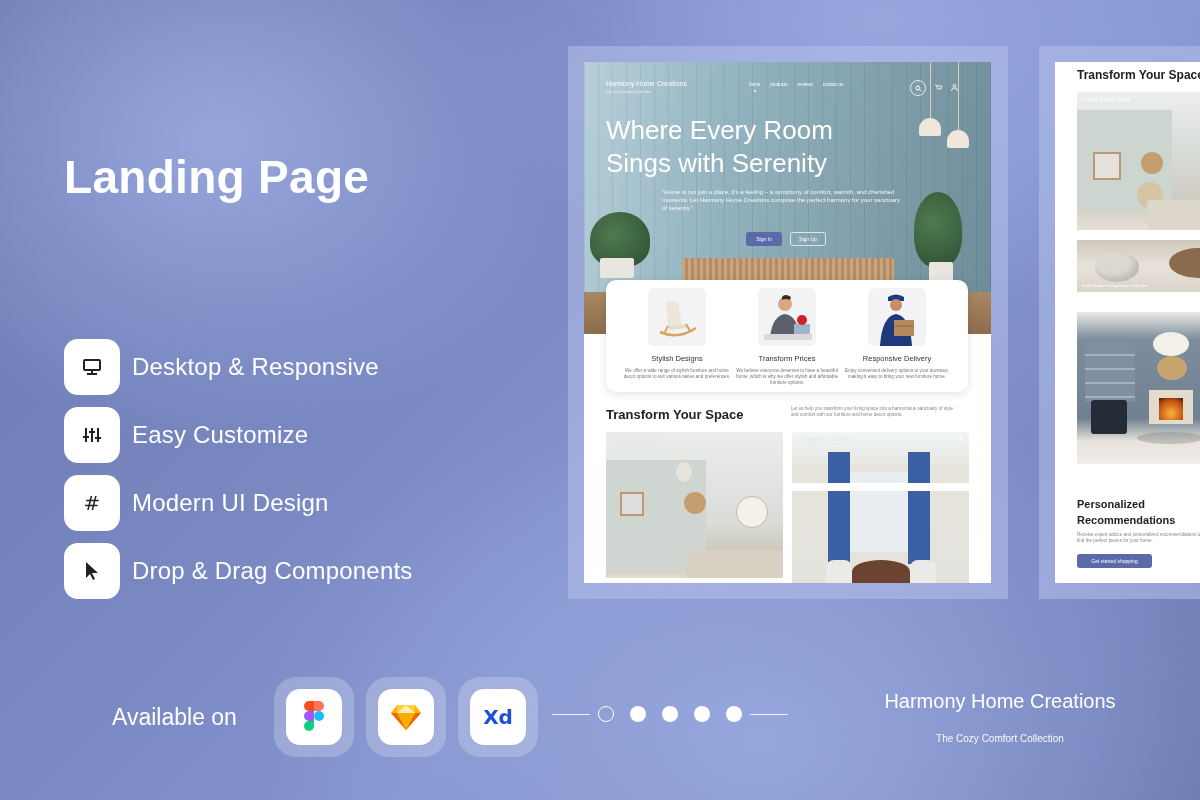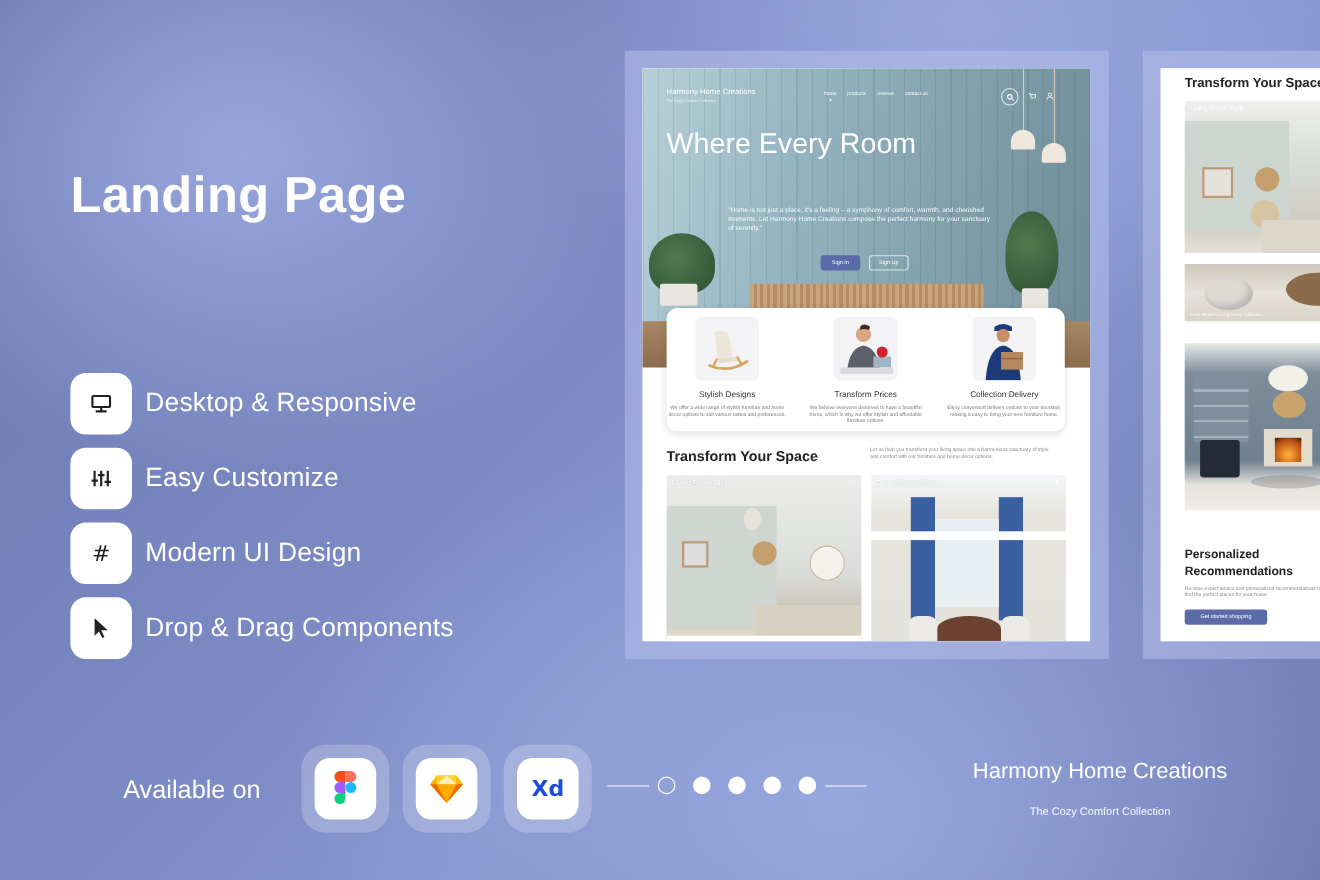--- a/index.html
+++ b/index.html
@@ -66,21 +66,21 @@
   .p1-icons { position: absolute; left: 326px; top: 18px; display: flex; align-items: center; gap: 9px; color: #fff; font-size: 6px; }
   .p1-search { width: 16px; height: 16px; border: 1px solid rgba(255,255,255,0.8); border-radius: 50%; display: flex; align-items: center; justify-content: center; font-size: 6px; }
 
   .p1-h1 { position: absolute; left: 22px; top: 52px; width: 300px; color: #fff; font-size: 26px; line-height: 33px; }
   .p1-quote { position: absolute; left: 78px; top: 126px; width: 240px; color: #fff; font-size: 6px; line-height: 8px; opacity: 0.92; }
   .p1-btns { position: absolute; left: 162px; top: 170px; display: flex; gap: 8px; }
   .p1-btn { width: 36px; height: 14px; border-radius: 3px; font-size: 5px; display: flex; align-items: center; justify-content: center; color: #fff; }
   .p1-btn.primary { background: #5b6aa8; }
   .p1-btn.ghost { border: 0.5px solid rgba(255,255,255,0.7); }
 
-  .p1-cards { position: absolute; left: 22px; top: 218px; width: 362px; height: 112px; background: #fff; border-radius: 10px; box-shadow: 0 2px 8px rgba(0,0,0,0.12); display: flex; justify-content: space-between; padding-top: 8px; }
+  .p1-cards { position: absolute; left: 22px; top: 218px; width: 362px; height: 112px; background: #fff; border-radius: 10px; box-shadow: 0 2px 8px rgba(0,0,0,0.12); display: flex; justify-content: center; padding-top: 8px; }
   .p1-card { width: 110px; text-align: center; }
   .p1-card-img { width: 58px; height: 58px; margin: 0 auto; background: #f3f3f6; border-radius: 6px; position: relative; overflow: hidden; }
   .p1-card-title { font-size: 7.5px; color: #333; margin-top: 8px; }
   .p1-card-text { font-size: 4.6px; line-height: 6px; color: #777; margin-top: 5px; }
 
   .p1-transform { position: absolute; left: 22px; top: 345px; font-size: 13px; color: #222; font-weight: 700; }
   .p1-transform-text { position: absolute; left: 207px; top: 344px; width: 170px; font-size: 4.6px; line-height: 6px; color: #888; }
   .p1-room { position: absolute; top: 370px; width: 177px; height: 151px; overflow: hidden; }
   .p1-room-label { position: absolute; left: 5px; top: 4px; font-size: 6.5px; color: #fff; text-shadow: 0 0 2px rgba(0,0,0,0.2); }
   .p1-room-heart { position: absolute; right: 6px; top: 3px; font-size: 7px; color: #fff; }
@@ -229,20 +229,21 @@
     <div>
       <svg width="7" height="7" viewBox="0 0 7 7">
           <circle cx="3.5" cy="2" r="1.5" fill="none" stroke="#fff" stroke-width="0.8"></circle>
           <path d="M0.5 7 A3 3 0 0 1 6.5 7" fill="none" stroke="#fff" stroke-width="0.8"></path>
         </svg>
     </div>
   </div>
 
   <div class="p1-h1">
     <div>Where Every Room</div>
+    <div>Sings with Serenity</div>
   </div>
   <div class="p1-quote">"Home is not just a place, it's a feeling – a symphony of comfort, warmth, and cherished moments. Let Harmony Home Creations compose the perfect harmony for your sanctuary of serenity."</div>
   <div class="p1-btns">
     <div class="p1-btn primary">Sign In</div>
     <div class="p1-btn ghost">Sign Up</div>
   </div>
 
   <div class="p1-cards">
     <div class="p1-card">
       <div class="p1-card-img">
@@ -274,21 +275,21 @@
     <div class="p1-card">
       <div class="p1-card-img">
         <svg width="58" height="58" viewBox="0 0 58 58">
             <path d="M20 9 Q28 4 36 9 L36 13 L20 13 Z" fill="#1d3a7a"></path>
             <circle cx="28" cy="17" r="6" fill="#c98d68"></circle>
             <path d="M12 58 Q14 28 28 26 Q42 28 44 58 Z" fill="#1d3a7a"></path>
             <rect x="26" y="32" width="20" height="16" fill="#b5895d"></rect>
             <line x1="26" y1="38" x2="46" y2="38" stroke="#8b6440" stroke-width="1"></line>
           </svg>
       </div>
-      <div class="p1-card-title">Collection Delivery</div>
+      <div class="p1-card-title">Responsive Delivery</div>
       <div class="p1-card-text">Enjoy convenient delivery options to your doorstep, making it easy to bring your new furniture home.</div>
     </div>
   </div>
 
   <div class="p1-transform">Transform Your Space</div>
   <div class="p1-transform-text">Let us help you transform your living space into a harmonious sanctuary of style and comfort with our furniture and home decor options.</div>
 
   <div class="p1-room" style="left:22px;background:linear-gradient(180deg,#ecedeb 0%,#e3e5e2 30%,#d9dcd8 60%,#c9c1b3 85%,#e8e3da 100%);">
     <div style="position:absolute;left:0;top:28px;width:100px;height:110px;background:#cfd6d2;"></div>
     <div style="position:absolute;left:70px;top:30px;width:16px;height:20px;background:#e7e3da;border-radius:50%;"></div>

